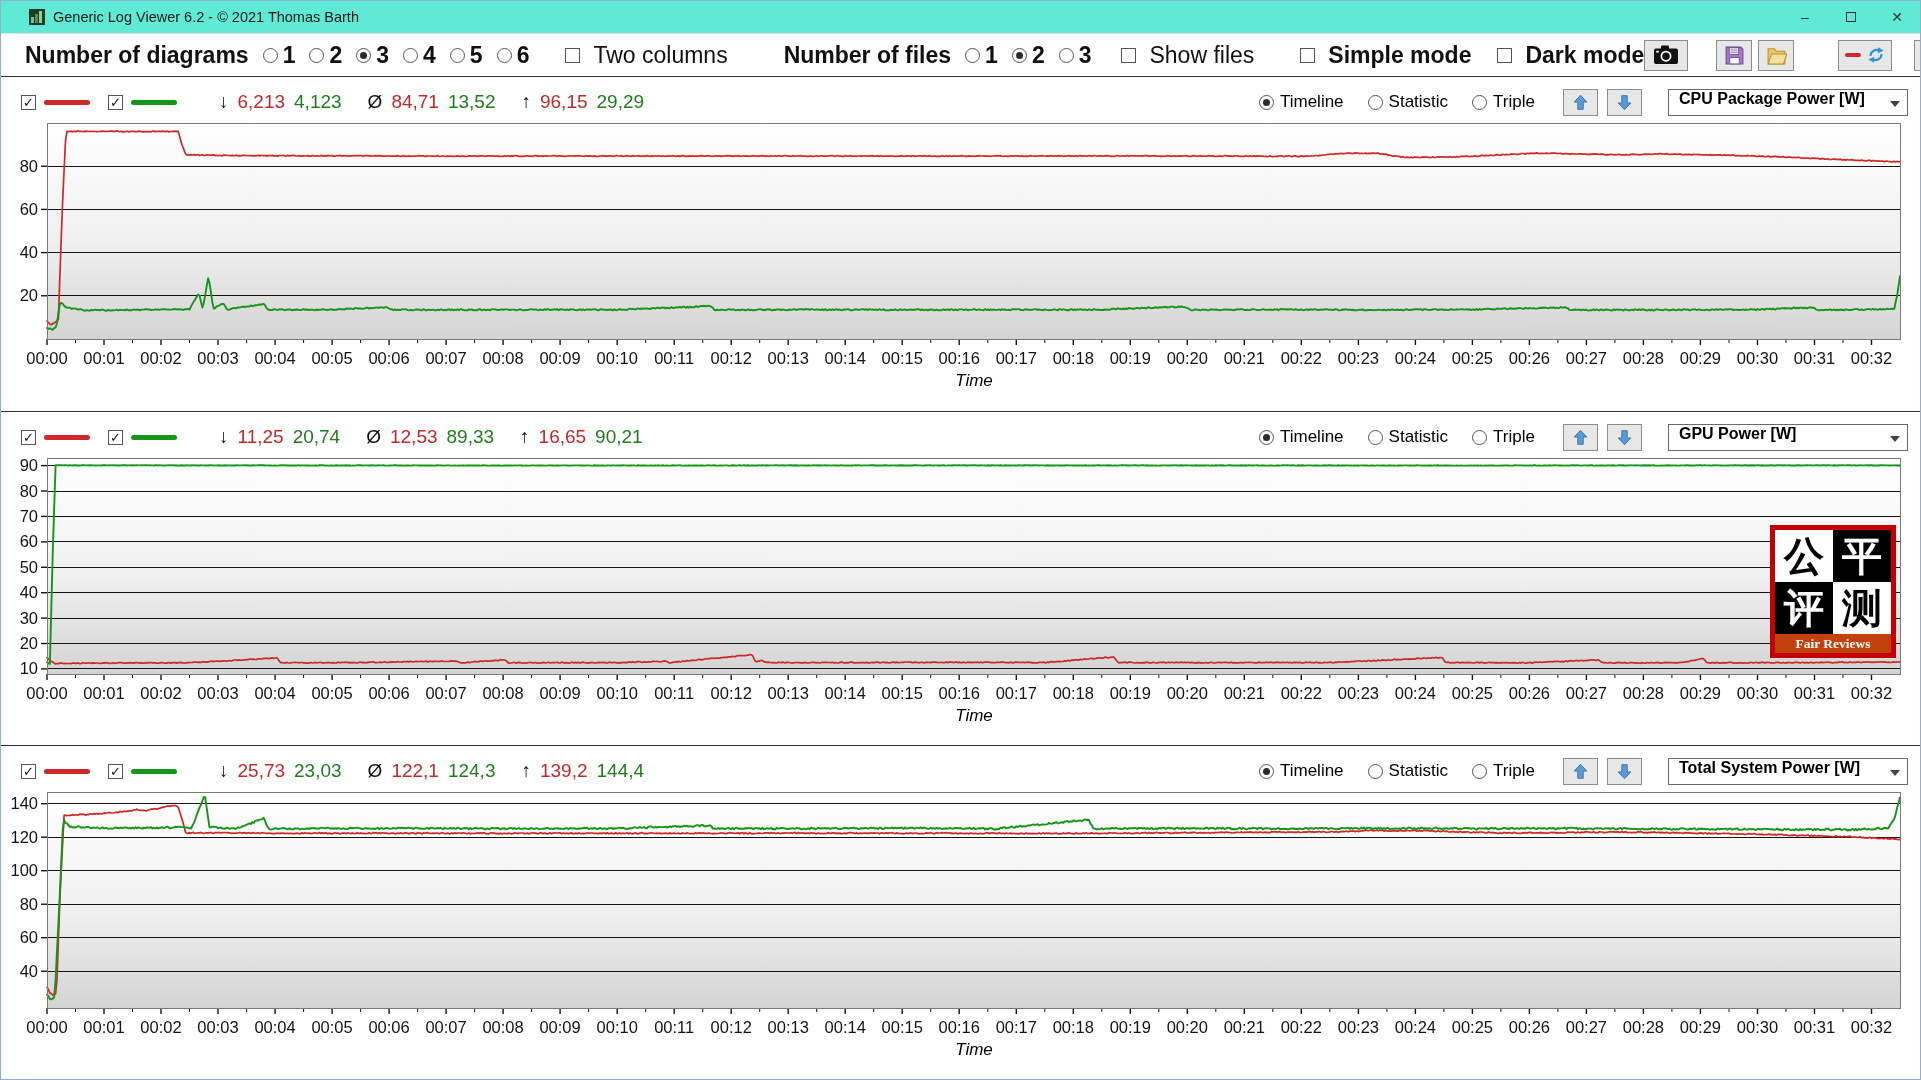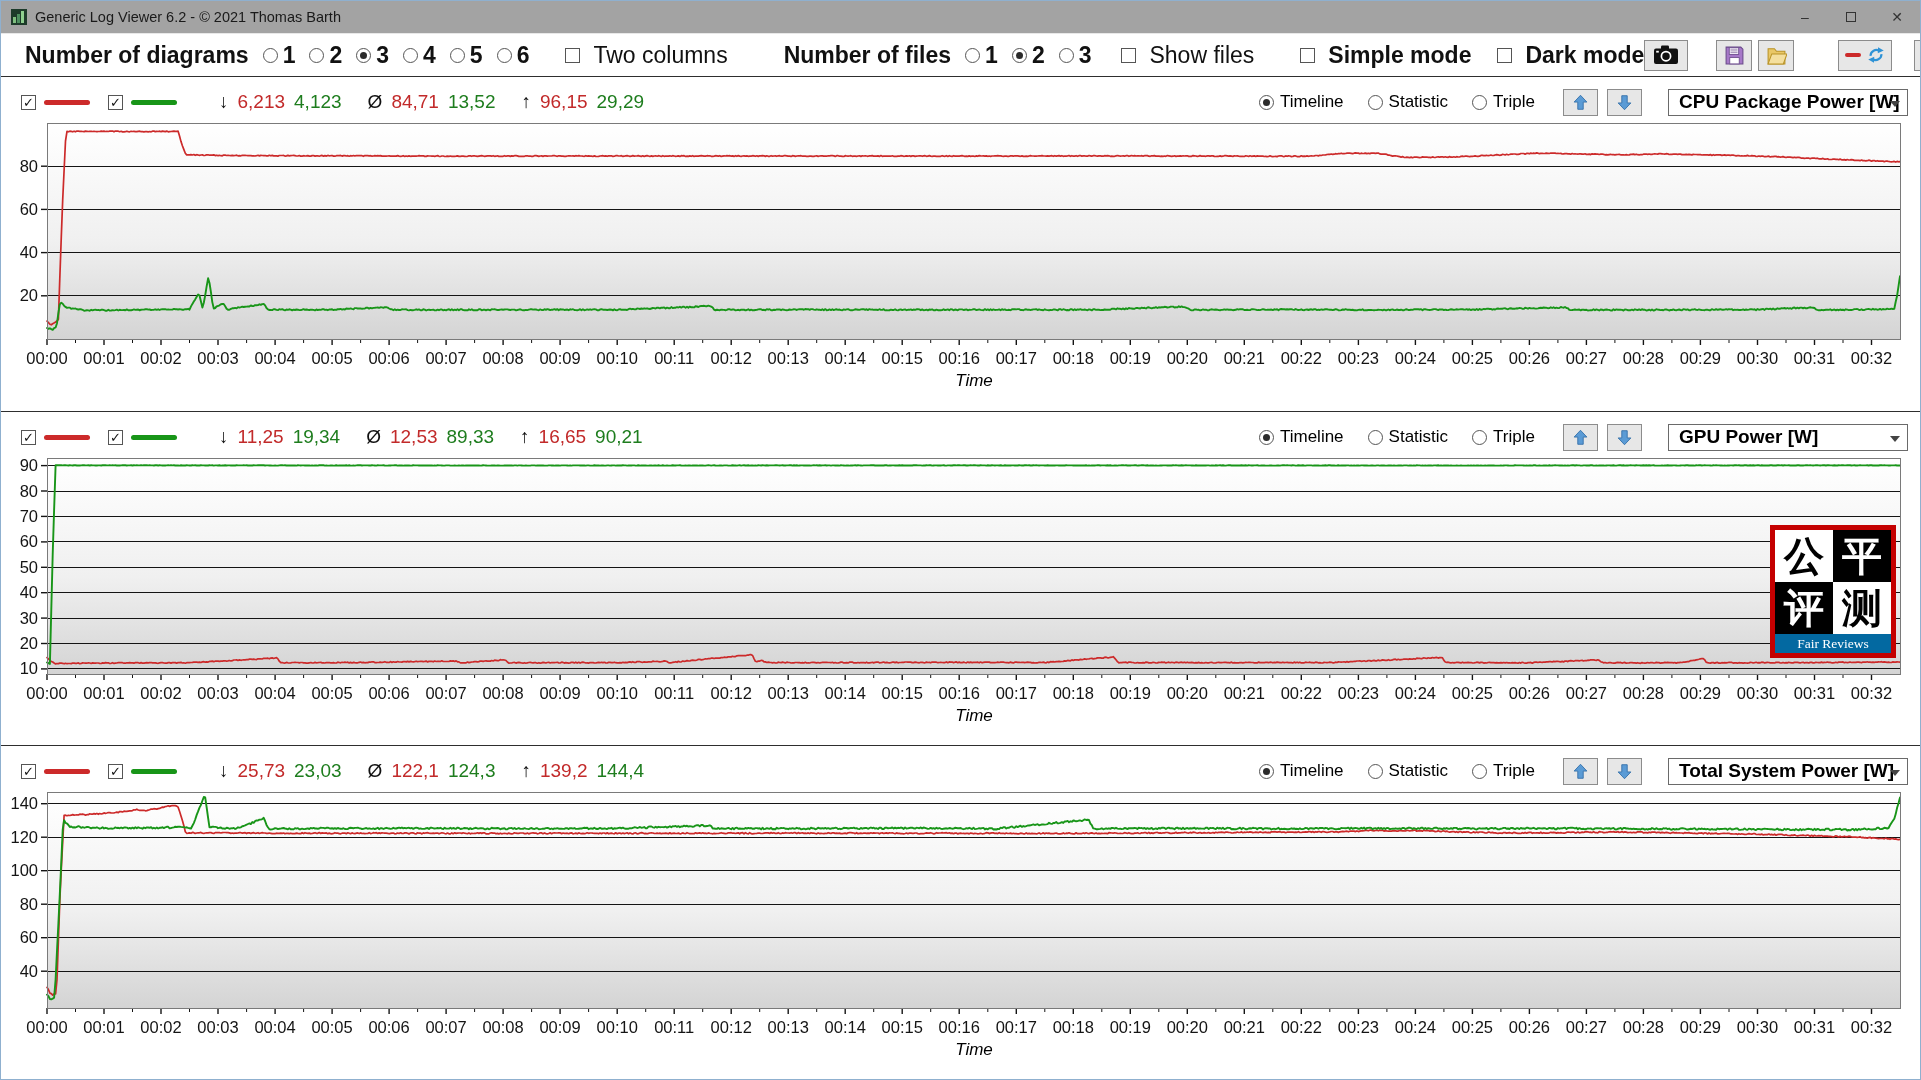--- a/index.html
+++ b/index.html
@@ -1,19 +1,19 @@
 <!DOCTYPE html>
 <html><head>
 <meta charset="utf-8">
 <style>
   *{margin:0;padding:0;box-sizing:border-box}
   html,body{width:1921px;height:1080px;overflow:hidden}
   body{background:#fff;font-family:"Liberation Sans","DejaVu Sans",sans-serif;border:1px solid #8fb0cf}
   
-  .titlebar{height:33px;display:flex;align-items:center;padding-left:10px;background:#a3a3a3;position:relative;border-bottom:1px solid #e8e8e8}
+  .titlebar{height:33px;display:flex;align-items:center;padding-left:28px;background:#5eead4;position:relative;border-bottom:1px solid #e8e8e8}
   .app-icon{width:16px;height:16px;margin-right:8px;flex:none}
   .title-text{font-size:14.5px;color:#1a1a1a}
   .win-controls{position:absolute;right:0;top:0;height:100%;display:flex}
   .win-btn{width:46px;height:32px;display:flex;align-items:center;justify-content:center;font-size:14px;color:#333;cursor:default}
   .maxbox{width:10px;height:10px;border:1px solid #333;display:inline-block}
   
   .toolbar{height:43px;display:flex;align-items:center;padding:0 24px;border-bottom:1px solid #2e2e2e;font-size:23px;color:#111;background:#fff}
   .tb-label{font-weight:bold;white-space:nowrap}
   .radio{width:15px;height:15px;border:1px solid #555;border-radius:50%;background:#fff;display:inline-flex;align-items:center;justify-content:center;flex:none}
   .radio .dot{width:7px;height:7px;border-radius:50%;background:#2b2b2b;display:none}
@@ -38,30 +38,30 @@
   .sgroup{display:flex;align-items:center;gap:9px}
   .sgroup+.sgroup{margin-left:26px}
   .sym{color:#111}
   .v.red{color:#c22a2a}
   .v.green{color:#1e7d1e}
   .panel-right{position:absolute;right:4px;top:0;height:30px;display:flex;align-items:center}
   .pr-item{display:flex;align-items:center;margin-left:24px}
   .rlabel{font-size:17px;margin-left:6px}
   .hbtn{width:35px;height:27px;background:#e7e7e7;border:1px solid #8c8c8c;display:inline-flex;align-items:center;justify-content:center;flex:none}
   .hbtn.up{margin-left:28px}.hbtn.down{margin-left:9px}
-  .dropdown{width:240px;height:27px;border:1px solid #6a6a6a;background:#fff;display:flex;align-items:center;padding:0 22px 0 10px;font-weight:bold;font-size:19px;position:relative;margin-left:26px;white-space:nowrap;overflow:hidden}
+  .dropdown{width:240px;height:27px;border:1px solid #6a6a6a;background:#fff;display:flex;padding:0 22px 0 10px;font-weight:bold;font-size:16px;position:relative;margin-left:26px;white-space:nowrap;overflow:hidden}
   .chev{position:absolute;right:7px;top:11px;width:0;height:0;border-left:5px solid transparent;border-right:5px solid transparent;border-top:6px solid #444}
   .plot-wrap{position:relative;margin-top:3px}
   
   .logo{position:absolute;right:16px;top:70px;width:126px;background:#c40000;border:5px solid #c40000;line-height:0}
   .logo-grid{display:grid;grid-template-columns:58px 58px;grid-template-rows:52px 52px}
   .lcell{display:flex;align-items:center;justify-content:center;font-weight:bold;font-size:40px;line-height:52px;font-family:"DejaVu Sans",sans-serif}
   .lcell.wb{background:#fff;color:#000}
   .lcell.bw{background:#000;color:#fff}
-  .logo-caption{height:19px;background:#0369a1;color:#fff;font-weight:normal;font-size:13.5px;line-height:19px;text-align:center;font-family:"Liberation Serif","DejaVu Serif",serif}
+  .logo-caption{height:19px;background:#c2410c;color:#fff;font-weight:bold;font-size:13.5px;line-height:19px;text-align:center;font-family:"Liberation Serif","DejaVu Serif",serif}
 </style>
 </head>
 <body>
 
 <div class="titlebar">
   <svg class="app-icon" viewBox="0 0 16 16">
       <rect x="0" y="0" width="16" height="16" fill="#1d3b2a"></rect>
       <rect x="2" y="8" width="3" height="6" fill="#7fbf7f"></rect>
       <rect x="6" y="5" width="3" height="9" fill="#4d8f5f"></rect>
       <rect x="10" y="2" width="3" height="12" fill="#8fcf8f"></rect>
@@ -404,21 +404,21 @@
     <span class="pair">
       <span class="cbox on">
           <span class="check">✓</span>
         </span>
       <span class="swatch" style="background:#189518"></span>
     </span>
     <span class="stats">
       <span class="sgroup">
           <span class="sym">↓</span>
           <span class="v red">11,25</span>
-          <span class="v green">19,34</span>
+          <span class="v green">20,74</span>
         </span>
       <span class="sgroup">
           <span class="sym">Ø</span>
           <span class="v red">12,53</span>
           <span class="v green">89,33</span>
         </span>
       <span class="sgroup">
           <span class="sym">↑</span>
           <span class="v red">16,65</span>
           <span class="v green">90,21</span>

